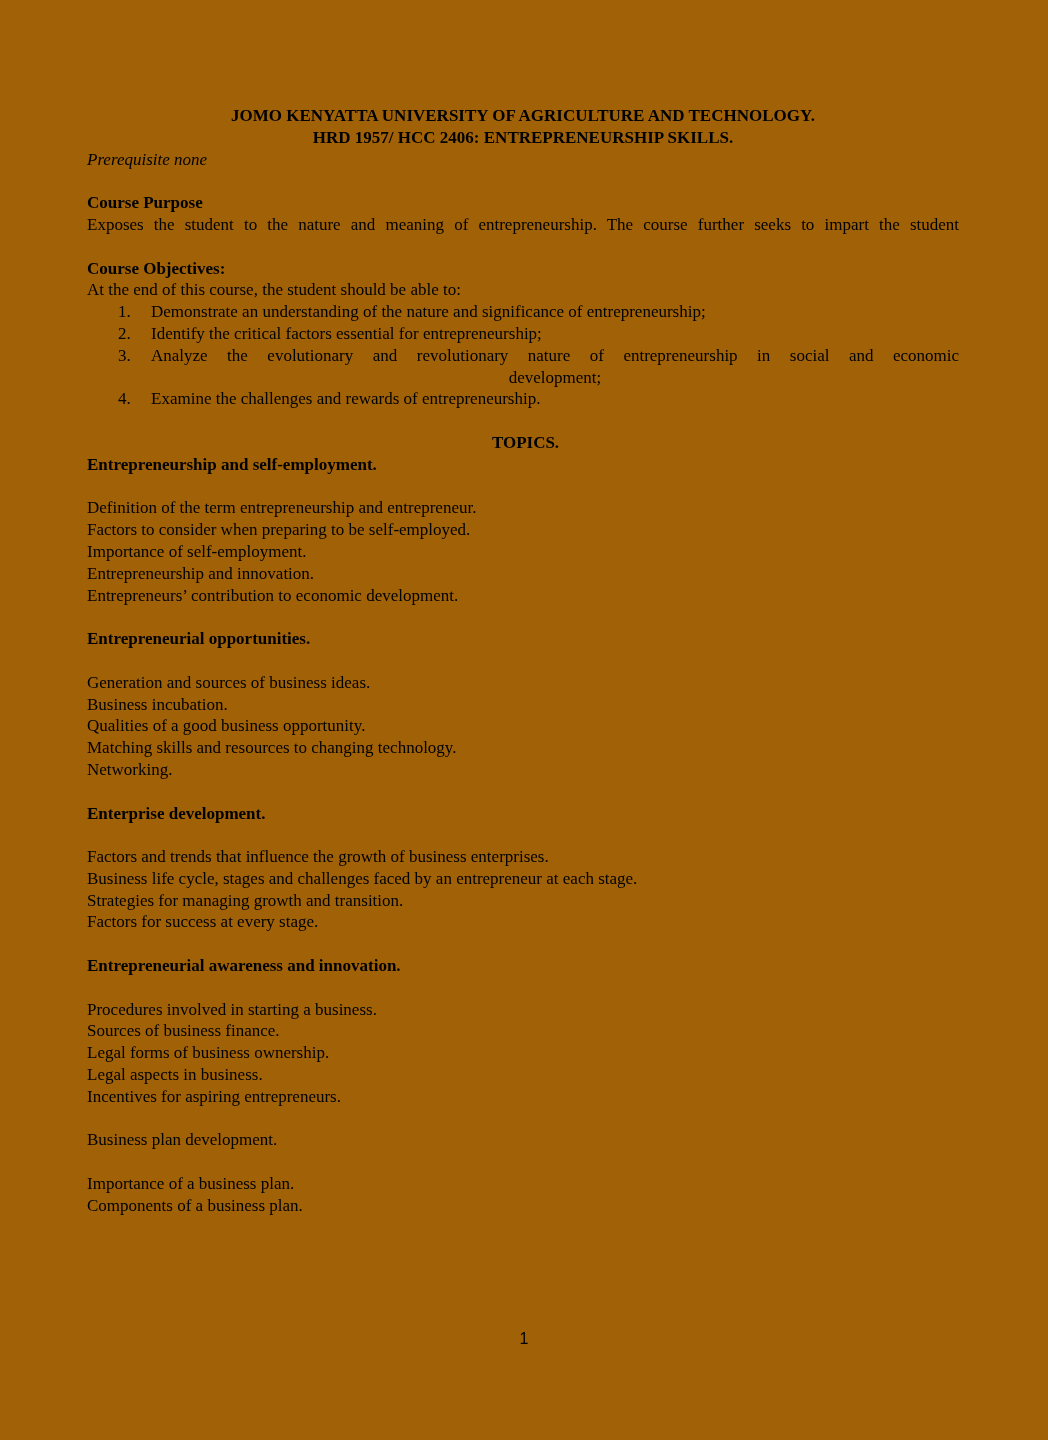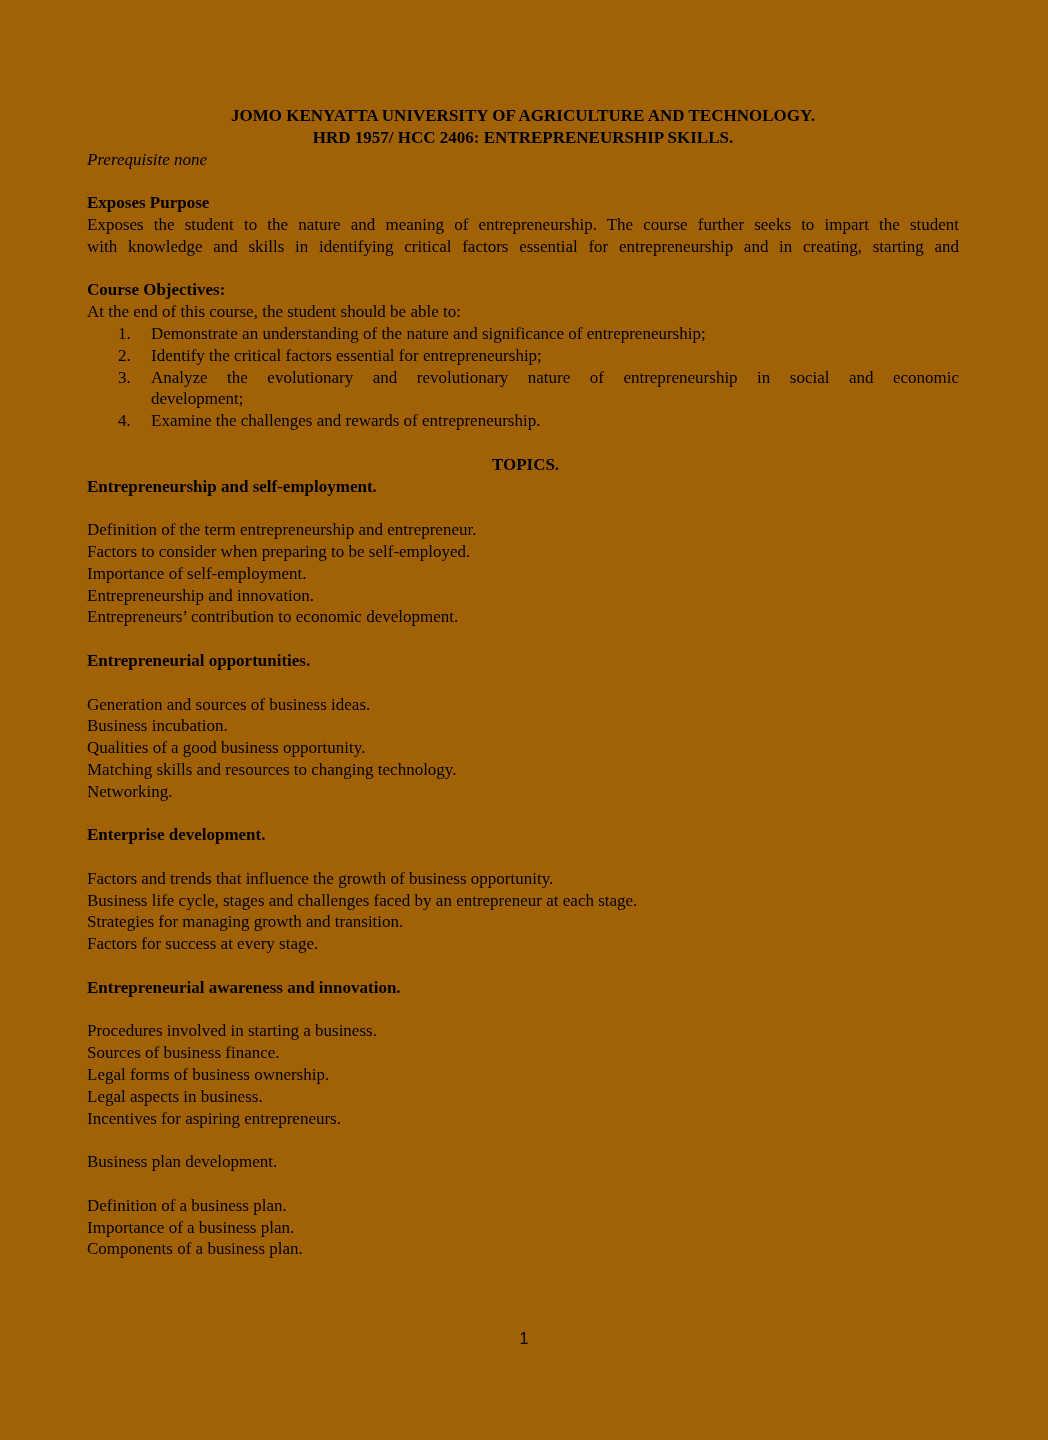--- a/index.html
+++ b/index.html
@@ -41,42 +41,41 @@
 
 <div class="page">
   <div class="content">
 
     <div class="center bold">JOMO KENYATTA UNIVERSITY OF AGRICULTURE AND TECHNOLOGY.</div>
     <div class="center bold">HRD 1957/ HCC 2406: ENTREPRENEURSHIP SKILLS.</div>
     <div class="italic">Prerequisite none</div>
 
     <div class="sp"></div>
 
-    <div class="bold">Exposes Purpose</div>
+    <div class="bold">Course Purpose</div>
     <div class="jl">Exposes the student to the nature and meaning of entrepreneurship.  The course further seeks to impart the student</div>
-    <div class="jl">with knowledge and skills in identifying critical factors essential for entrepreneurship and in creating, starting and</div>
 
     <div class="sp"></div>
 
     <div class="bold">Course Objectives:</div>
     <div>At the end of this course, the student should be able to:</div>
 
     <div class="obj">
       <span class="obj-num">1.</span>
       <span class="obj-body">Demonstrate an understanding of the nature and significance of entrepreneurship;</span>
     </div>
     <div class="obj">
       <span class="obj-num">2.</span>
       <span class="obj-body">Identify the critical factors essential for entrepreneurship;</span>
     </div>
     <div class="obj">
       <span class="obj-num">3.</span>
       <span class="obj-body">
         <span class="jl" style="display:block;">Analyze the evolutionary and revolutionary nature of entrepreneurship in social and economic</span>
-        <span style="display:block;">development;</span>
+        <span style="display:block;text-align:center;">development;</span>
       </span>
     </div>
     <div class="obj">
       <span class="obj-num">4.</span>
       <span class="obj-body">Examine the challenges and rewards of entrepreneurship.</span>
     </div>
 
     <div class="sp"></div>
 
     <div class="bold topics-heading">TOPICS.</div>
@@ -96,39 +95,38 @@
     <div>Generation and sources of business ideas.</div>
     <div>Business incubation.</div>
     <div>Qualities of a good business opportunity.</div>
     <div>Matching skills and resources to changing technology.</div>
     <div>Networking.</div>
 
     <div class="sp"></div>
 
     <div class="bold">Enterprise development.</div>
     <div class="sp"></div>
-    <div>Factors and trends that influence the growth of business opportunity.</div>
+    <div>Factors and trends that influence the growth of business enterprises.</div>
     <div>Business life cycle, stages and challenges faced by an entrepreneur at each stage.</div>
     <div>Strategies for managing growth and transition.</div>
     <div>Factors for success at every stage.</div>
 
     <div class="sp"></div>
 
     <div class="bold">Entrepreneurial awareness and innovation.</div>
     <div class="sp"></div>
     <div>Procedures involved in starting a business.</div>
     <div>Sources of business finance.</div>
     <div>Legal forms of business ownership.</div>
     <div>Legal aspects in business.</div>
     <div>Incentives for aspiring entrepreneurs.</div>
 
     <div class="sp"></div>
 
     <div>Business plan development.</div>
     <div class="sp"></div>
-    <div>Definition of a business plan.</div>
     <div>Importance of a business plan.</div>
     <div>Components of a business plan.</div>
 
   </div>
 
   <div class="pagenum">1</div>
 </div>
 
 </body></html>

